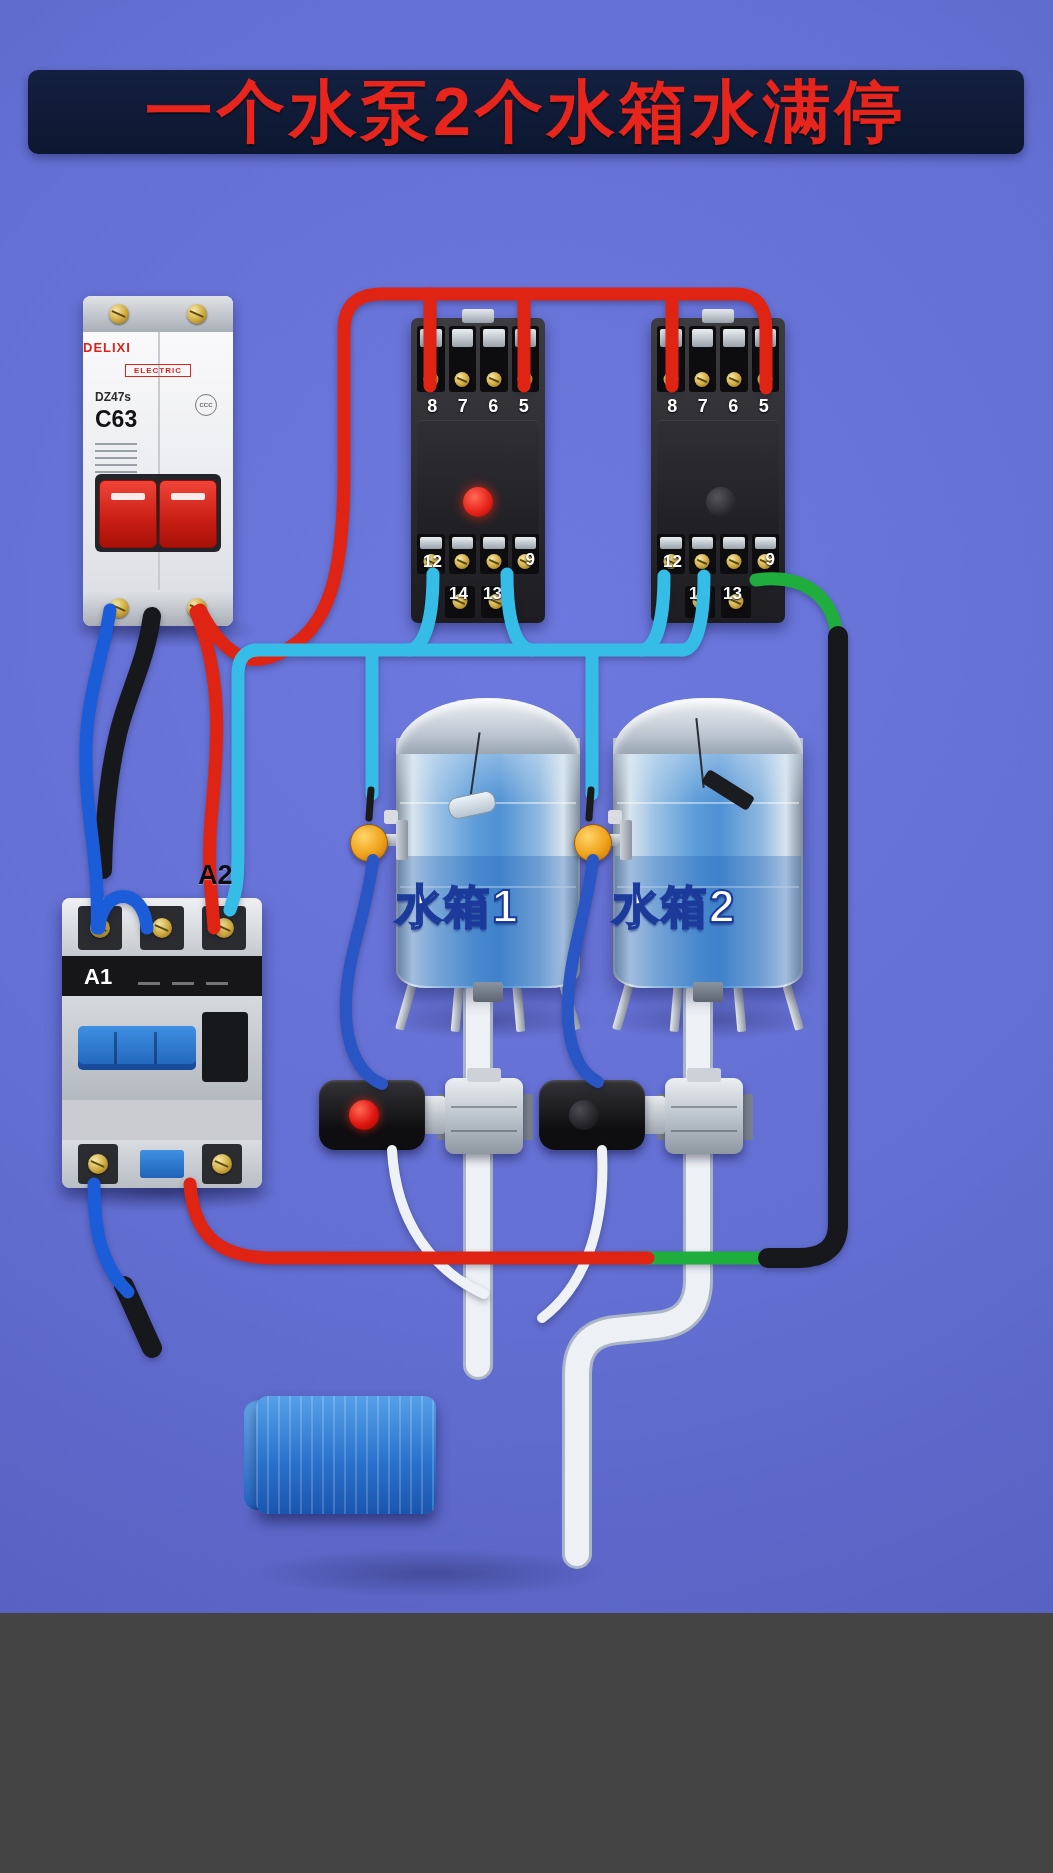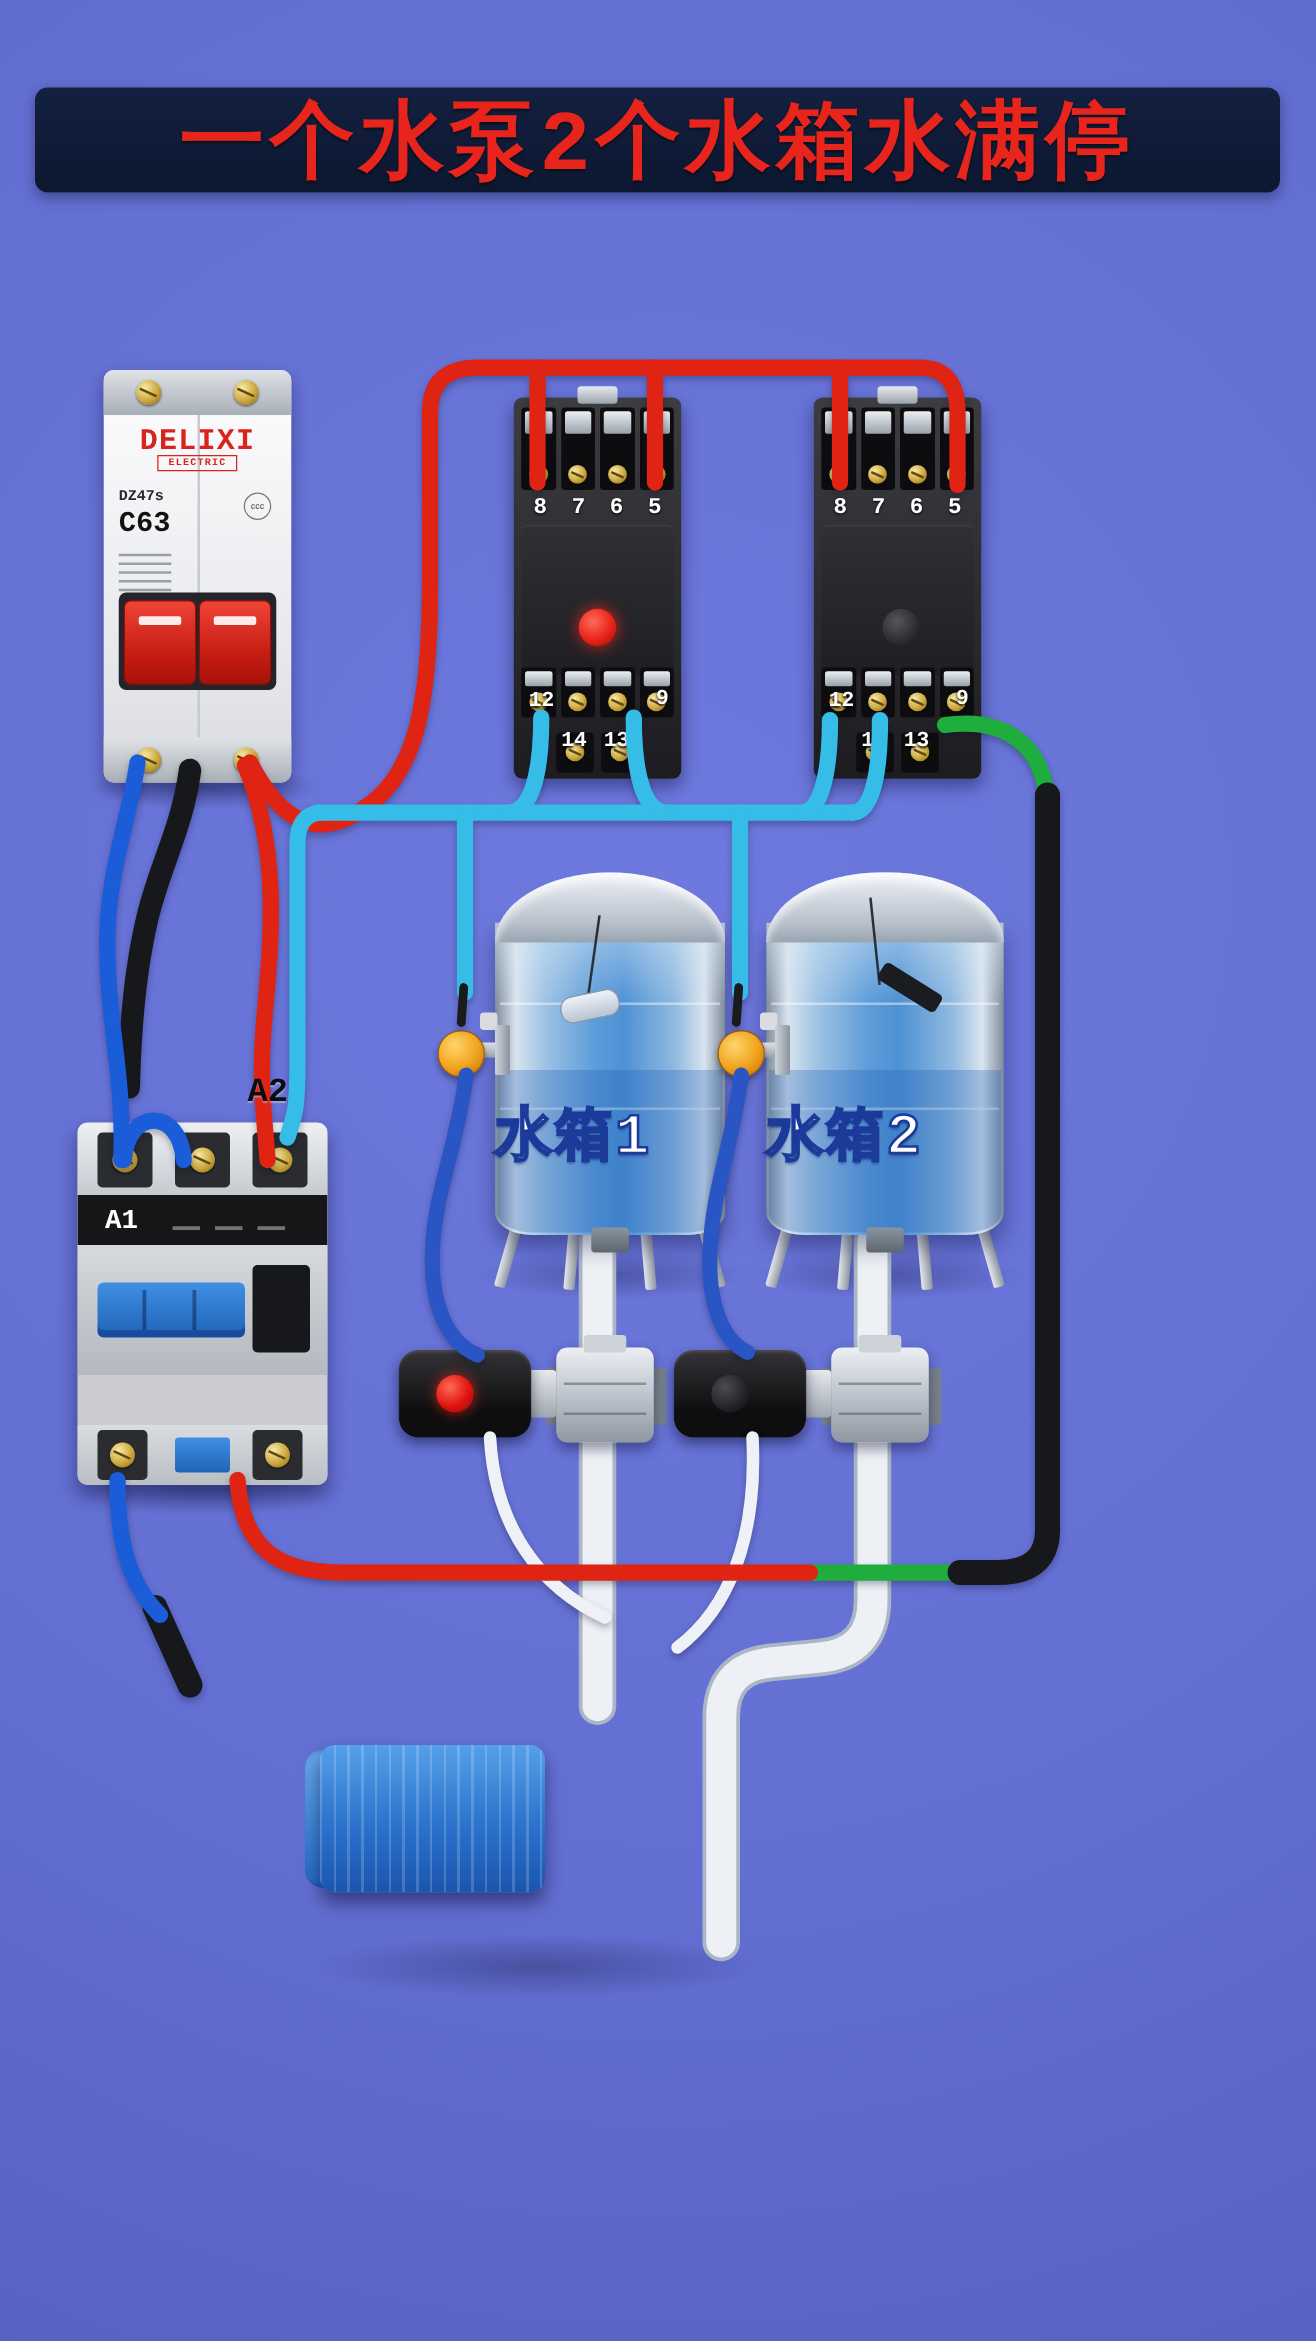--- a/index.html
+++ b/index.html
@@ -1,19 +1,19 @@
 <!DOCTYPE html>
 <html><head>
 <meta charset="utf-8">
 <style>
   html,body{margin:0;padding:0;background:#444;}
   #canvas{
-    position:relative;width:1053px;height:1873px;overflow:hidden;
+    position:relative;width:1053px;height:1613px;overflow:hidden;
     background:radial-gradient(circle at 50% 38%, #6d79de 0%, #636fd2 60%, #5762c2 100%);
-    font-family:Liberation Mono, monospace;
+    font-family:Liberation Sans, sans-serif;
   }
   .abs{position:absolute;}
   svg.layer{position:absolute;left:0;top:0;pointer-events:none;}
   #pipes{z-index:1;}
   .comp{position:absolute;z-index:2;}
   #wires{z-index:3;filter:drop-shadow(0 3px 3px rgba(10,10,40,.30));}
   .shadow{position:absolute;z-index:1;background:radial-gradient(ellipse at center, rgba(15,15,50,.30), rgba(15,15,50,0) 70%);}
 
   
   .banner{left:28px;top:70px;width:996px;height:84px;background:linear-gradient(180deg,#13203f,#0c1730);
@@ -29,21 +29,21 @@
   .screw::after{content:"";position:absolute;left:12%;top:44%;width:76%;height:12%;background:#5d4a12;border-radius:2px;transform:rotate(24deg);}
   .screw.sm{width:15px;height:15px;}
 
   
   .breaker{left:83px;top:296px;width:150px;height:330px;background:linear-gradient(180deg,#fdfdfe,#e7e8ec 70%,#d9dadf);
     border-radius:8px;box-shadow:0 6px 14px rgba(0,0,40,.35);}
   .bk-strip{position:absolute;left:0;width:100%;height:36px;background:linear-gradient(180deg,#dfe2e6,#a9afb7);}
   .bk-strip.top{top:0;border-radius:8px 8px 0 0;}
   .bk-strip.bot{bottom:0;border-radius:0 0 8px 8px;}
   .bk-div{position:absolute;left:50%;top:36px;bottom:36px;width:2px;background:#c7cad0;}
-  .bk-brand{position:absolute;left:0;top:44px;width:100%;text-align:center;color:#d8251c;font-weight:800;font-size:24px;letter-spacing:1px;}
+  .bk-brand{position:absolute;left:0;top:44px;width:100%;text-align:left;color:#d8251c;font-weight:800;font-size:13px;letter-spacing:1px;}
   .bk-electric{position:absolute;left:50%;transform:translateX(-50%);top:68px;border:1px solid #d8251c;color:#d8251c;
     font-size:8px;font-weight:700;padding:1px 8px;letter-spacing:1px;}
   .bk-model{position:absolute;left:12px;top:94px;font-size:12px;font-weight:700;color:#2a2a2e;}
   .bk-rating{position:absolute;left:12px;top:110px;font-size:23px;font-weight:800;color:#111;}
   .bk-cc{position:absolute;right:16px;top:98px;width:20px;height:20px;border:1.5px solid #777;border-radius:50%;
     font-size:6px;color:#666;display:flex;align-items:center;justify-content:center;font-weight:700;}
   .bk-spec{position:absolute;left:12px;top:142px;}
   .bk-spec i{display:block;width:42px;height:2px;background:#9aa0a8;margin:5px 0;}
   .bk-window{position:absolute;left:12px;right:12px;top:178px;height:78px;background:#23252a;border-radius:6px;}
   .handle{position:absolute;top:6px;width:56px;height:66px;border-radius:6px;border:1px solid #8f0f08;

